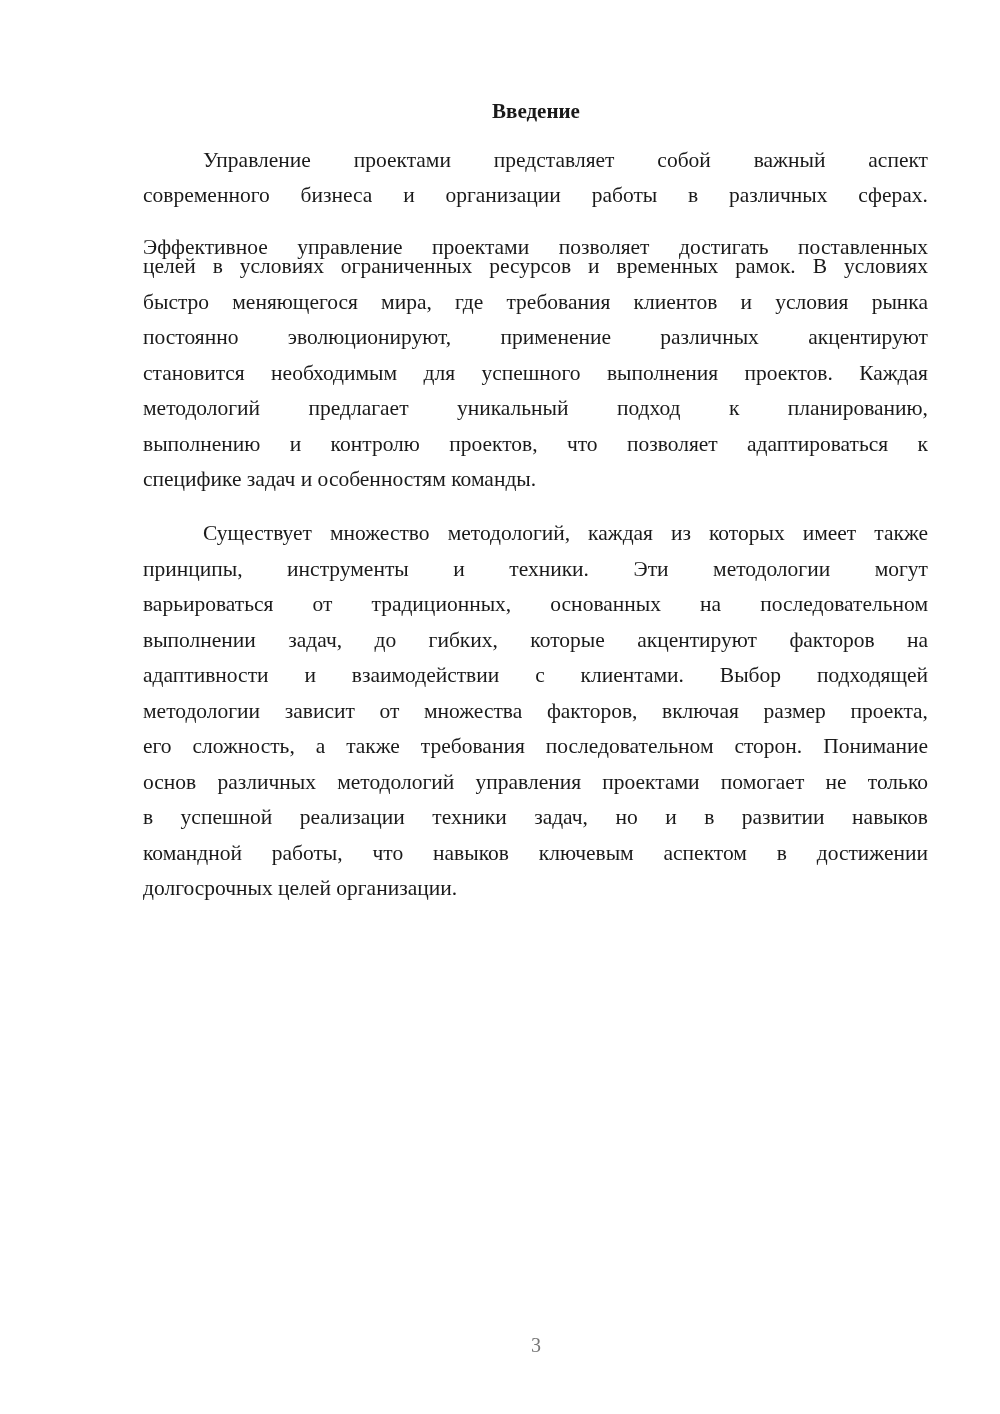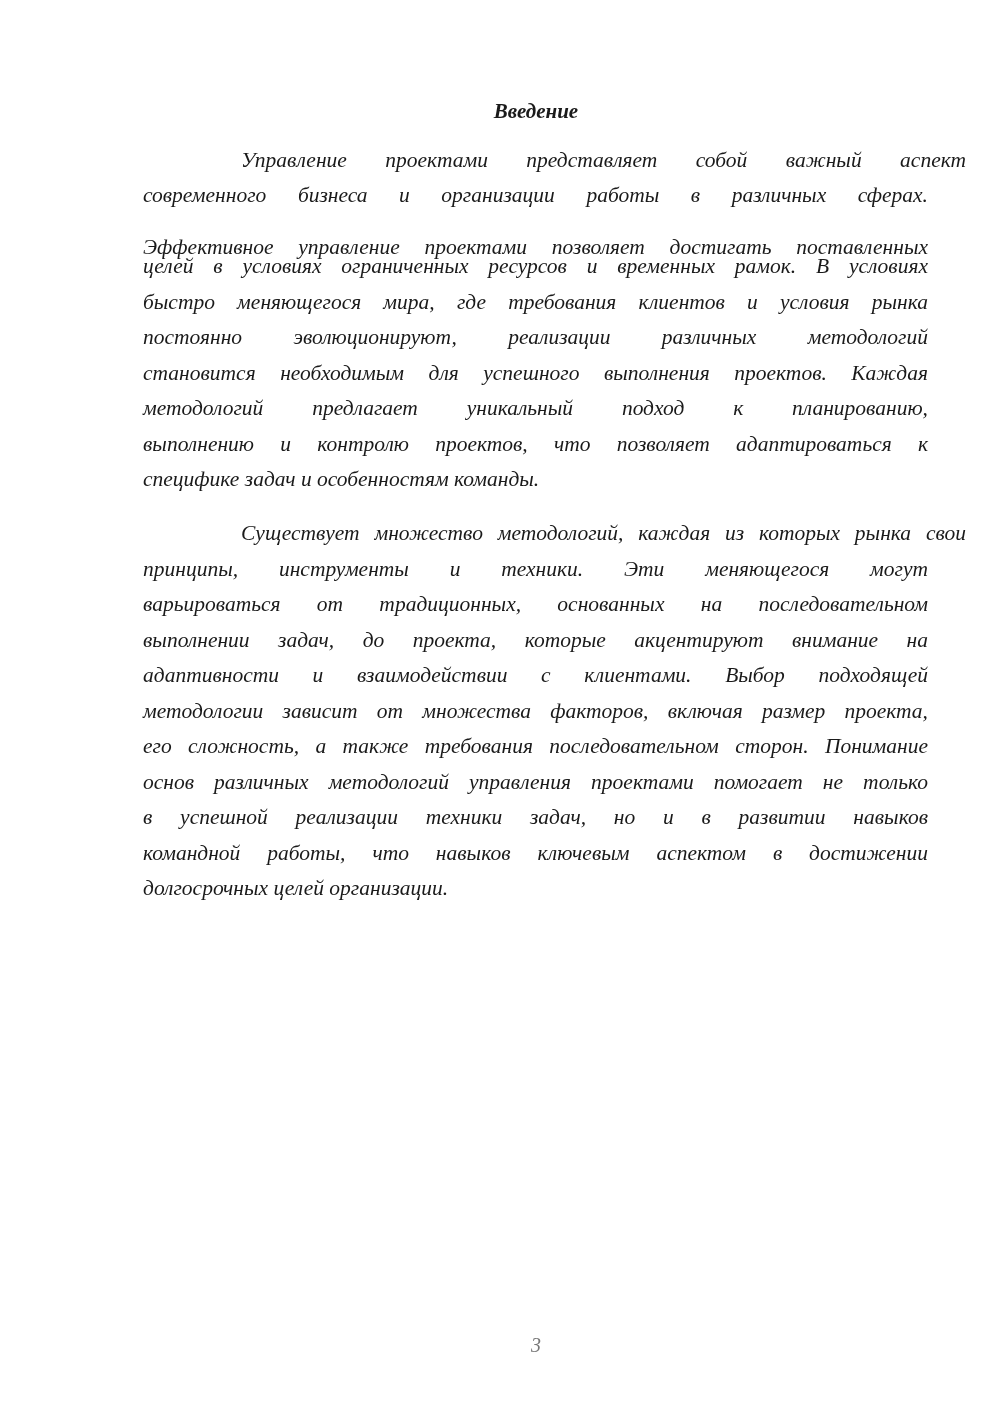--- a/index.html
+++ b/index.html
@@ -1,51 +1,51 @@
 <!DOCTYPE html>
 <html><head>
 <meta charset="utf-8">
 <style>
   html, body { margin: 0; padding: 0; background: #ffffff; }
   body { width: 1000px; height: 1414px; position: relative; overflow: hidden;
          font-family: "Liberation Serif", "DejaVu Serif", serif; color: #1a1a1a; }
-  .page { position: absolute; left: 0; top: 0; width: 1000px; height: 1218px; background: #fff; font-style: italic; }
+  .page { position: absolute; left: 0; top: 0; width: 1000px; height: 1218px; background: #fff; }
   .title { position: absolute; left: 0; width: 1072px; top: 98px; text-align: center;
            font-weight: bold; font-size: 21px; line-height: 26px; }
   .line { position: absolute; left: 143px; width: 785px; font-size: 21.5px; line-height: 28px;
           text-align: justify; text-align-last: justify; white-space: nowrap; }
-  .line.indent { left: 203px; width: 725px; margin-left: 38px; }
+  .line.indent { left: 203px; width: 725px; }
   .line.last { text-align-last: left; }
   .pagenum { position: absolute; left: 0; width: 1072px; top: 1334px; text-align: center;
              font-size: 20px; color: #777; }
 </style>
 </head>
 <body>
 
 <div class="page">
   <div class="title">Введение</div>
 
   <div>
     <div class="line indent" style="top:146px">Управление проектами представляет собой важный аспект</div>
     <div class="line" style="top:181px">современного бизнеса и организации работы в различных сферах.</div>
     <div class="line" style="top:233px">Эффективное управление проектами позволяет достигать поставленных</div>
     <div class="line" style="top:252px">целей в условиях ограниченных ресурсов и временных рамок. В условиях</div>
     <div class="line" style="top:288px">быстро меняющегося мира, где требования клиентов и условия рынка</div>
-    <div class="line" style="top:323px">постоянно эволюционируют, реализации различных методологий</div>
+    <div class="line" style="top:323px">постоянно эволюционируют, применение различных акцентируют</div>
     <div class="line" style="top:359px">становится необходимым для успешного выполнения проектов. Каждая</div>
     <div class="line" style="top:394px">методологий предлагает уникальный подход к планированию,</div>
     <div class="line" style="top:430px">выполнению и контролю проектов, что позволяет адаптироваться к</div>
     <div class="line last" style="top:465px">специфике задач и особенностям команды.</div>
   </div>
 
   <div>
-    <div class="line indent" style="top:519px">Существует множество методологий, каждая из которых рынка свои</div>
-    <div class="line" style="top:555px">принципы, инструменты и техники. Эти меняющегося могут</div>
+    <div class="line indent" style="top:519px">Существует множество методологий, каждая из которых имеет также</div>
+    <div class="line" style="top:555px">принципы, инструменты и техники. Эти методологии могут</div>
     <div class="line" style="top:590px">варьироваться от традиционных, основанных на последовательном</div>
-    <div class="line" style="top:626px">выполнении задач, до проекта, которые акцентируют внимание на</div>
+    <div class="line" style="top:626px">выполнении задач, до гибких, которые акцентируют факторов на</div>
     <div class="line" style="top:661px">адаптивности и взаимодействии с клиентами. Выбор подходящей</div>
     <div class="line" style="top:697px">методологии зависит от множества факторов, включая размер проекта,</div>
     <div class="line" style="top:732px">его сложность, а также требования последовательном сторон. Понимание</div>
     <div class="line" style="top:768px">основ различных методологий управления проектами помогает не только</div>
     <div class="line" style="top:803px">в успешной реализации техники задач, но и в развитии навыков</div>
     <div class="line" style="top:839px">командной работы, что навыков ключевым аспектом в достижении</div>
     <div class="line last" style="top:874px">долгосрочных целей организации.</div>
   </div>
 
   <div class="pagenum">3</div>

